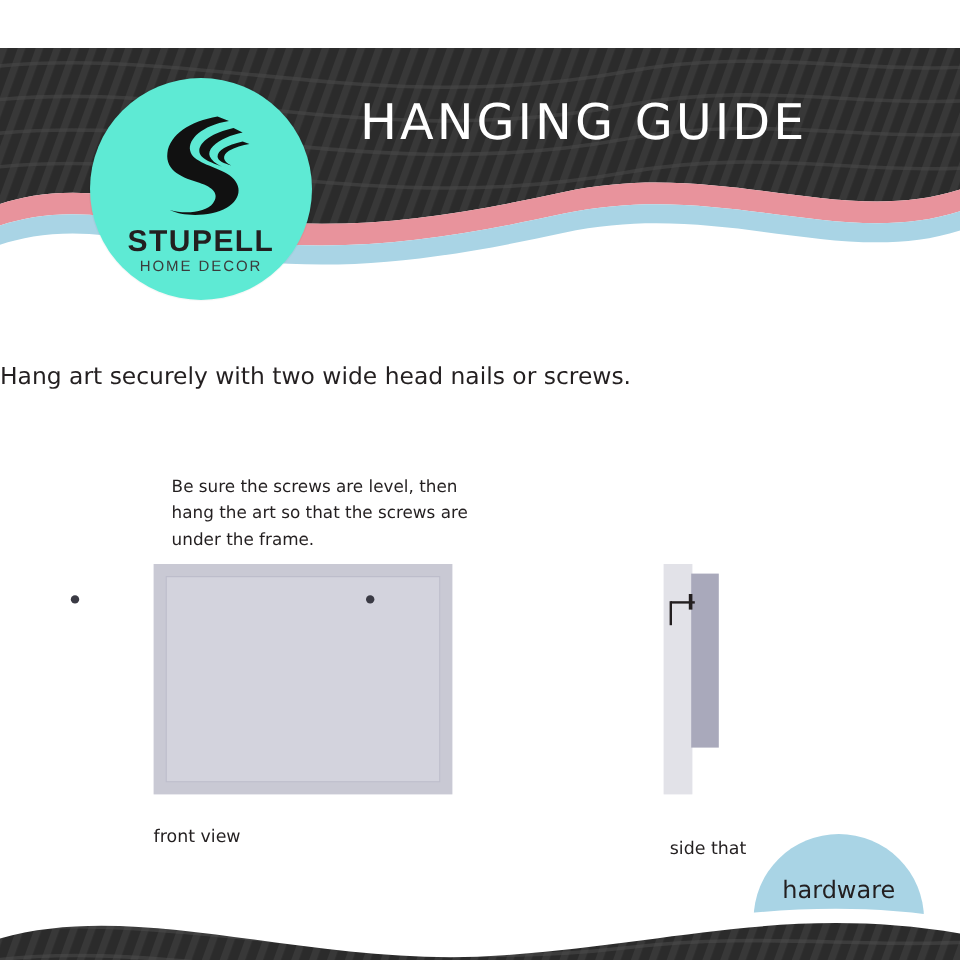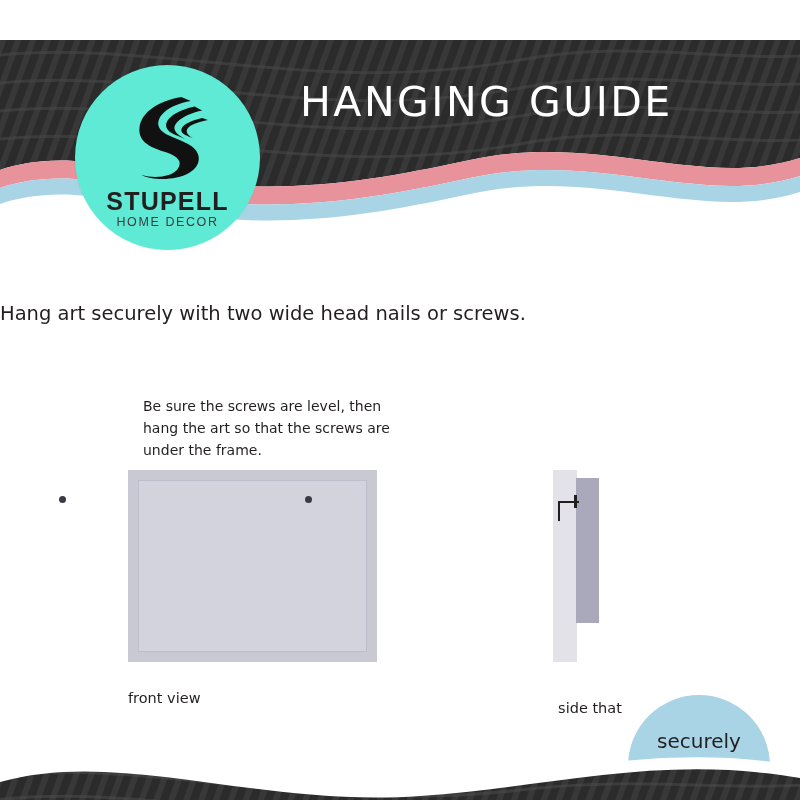--- a/index.html
+++ b/index.html
@@ -300,21 +300,21 @@
   <div class="label-front">front view</div>
 
   <div class="side-wall"></div>
   <div class="side-frame"></div>
   <div class="side-screw-stem"></div>
   <div class="side-screw-head"></div>
   <div class="side-screw-drop"></div>
   <div class="label-side">side that</div>
 
   <div class="badge">
-    <span>securely</span>
+    <span>hardware</span>
     <span>free</span>
     <span>hanging</span>
   </div>
 
   <div class="bottom-banner">
     <svg width="800" height="110" viewBox="0 0 800 110" xmlns="http://www.w3.org/2000/svg">
       <defs>
         <pattern id="stripes2" width="14" height="14" patternUnits="userSpaceOnUse" patternTransform="rotate(20)">
           <rect width="14" height="14" fill="#2b2b2b"></rect>
           <rect width="6" height="14" fill="#383838"></rect>

